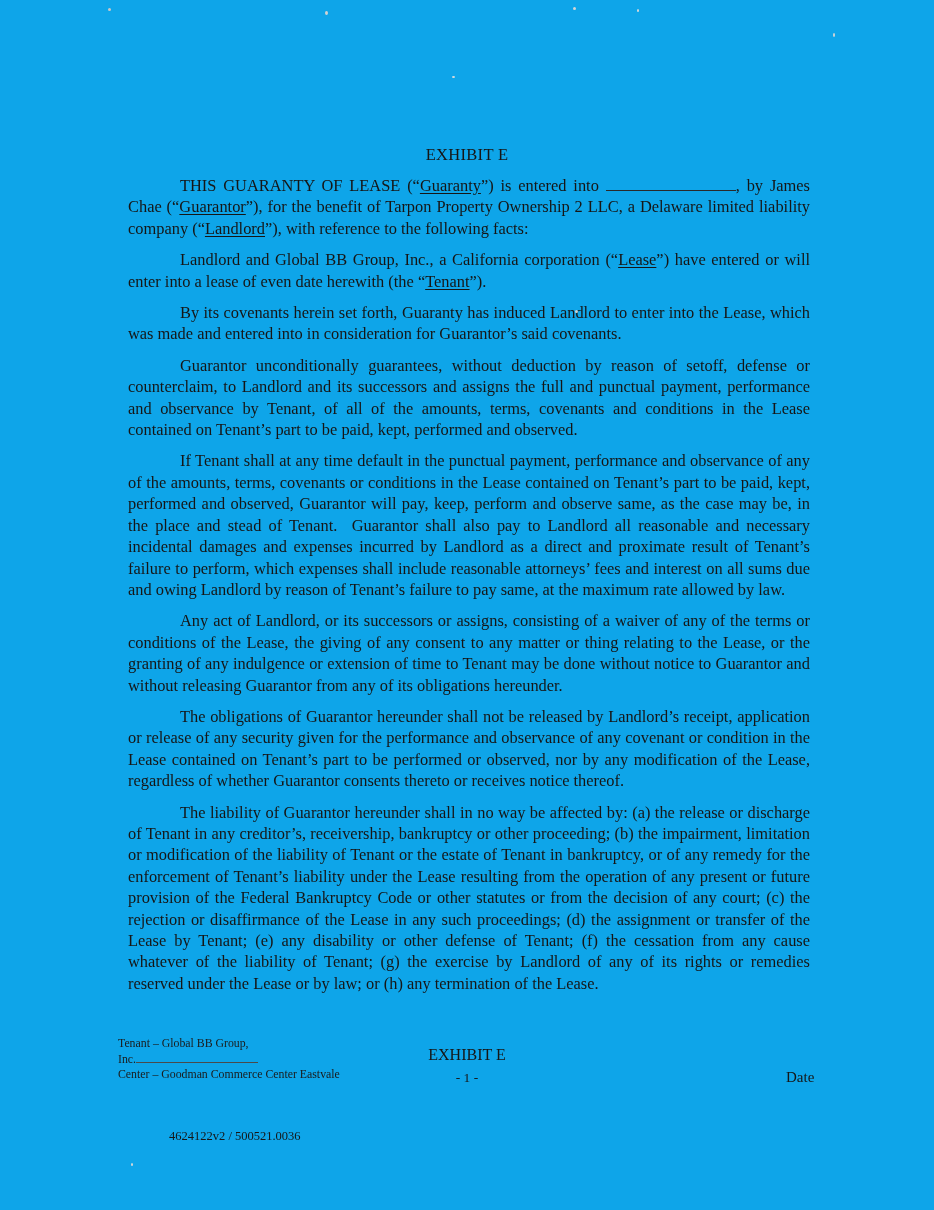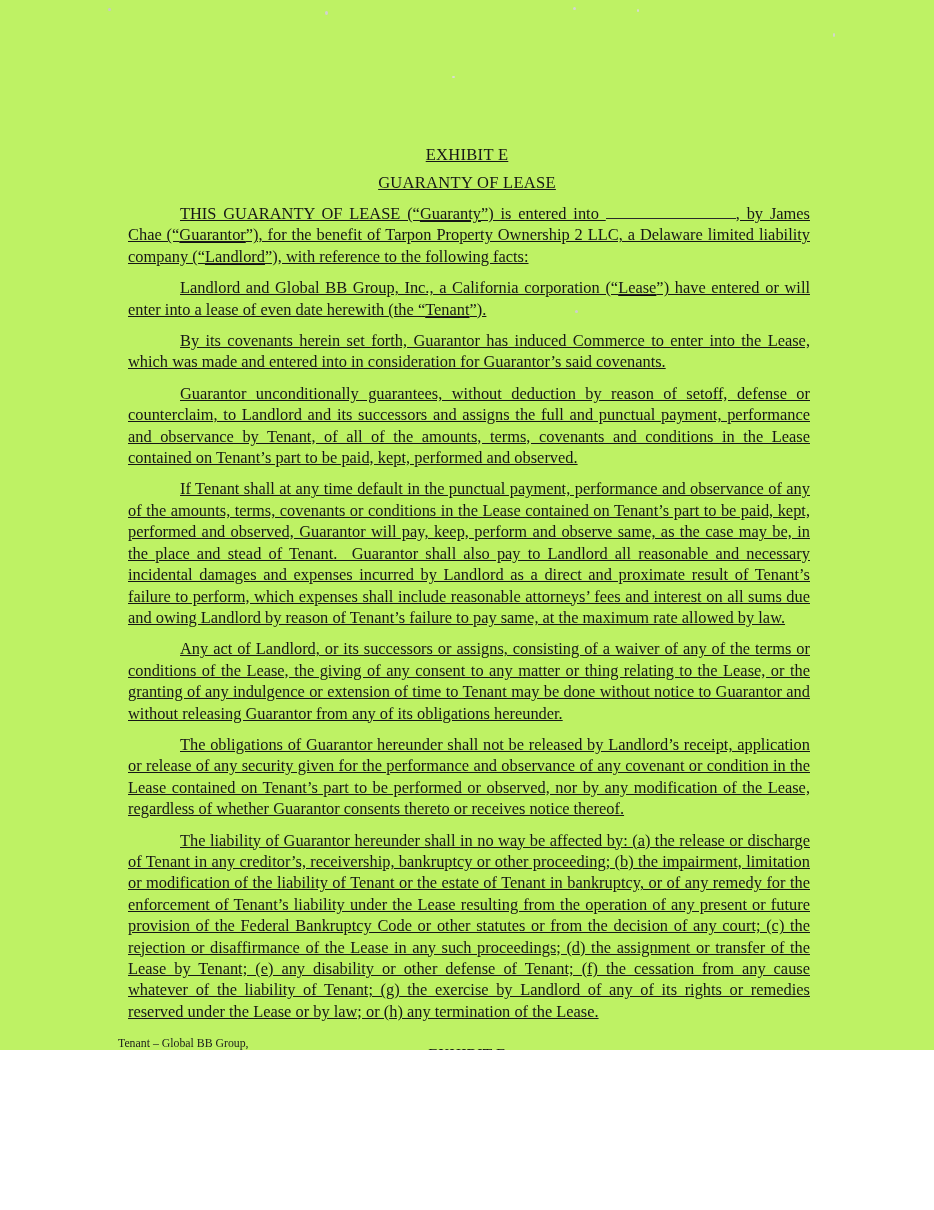--- a/index.html
+++ b/index.html
@@ -3,27 +3,26 @@
 <meta charset="utf-8">
 <style>
   html, body {
     margin: 0;
     padding: 0;
     background: #ffffff;
   }
   .page {
     position: relative;
     width: 934px;
-    height: 1050px;
-    background: #bef264;
+    height: 1210px;
+    background: #0ea5e9;
     font-family: "Liberation Serif", "DejaVu Serif", serif;
     color: #161616;
     overflow: hidden;
     box-sizing: border-box;
-    text-decoration: underline;
   }
   .doc-title {
     margin-top: 146px;
     text-align: center;
     font-size: 16.5px;
     line-height: 17px;
     letter-spacing: 0.3px;
   }
   .doc-subtitle {
     margin-top: 11px;
@@ -80,23 +79,23 @@
     color: #1b1b1b;
   }
   .footer-left .inc-blank {
     display: inline-block;
     width: 122px;
     height: 0.8em;
     border-bottom: 1px solid #4a4a4a;
   }
   .footer-right {
     position: absolute;
-    top: 1118px;
+    top: 1070px;
     left: 786px;
-    font-size: 10px;
+    font-size: 15px;
     line-height: 14px;
   }
   .doc-ref {
     position: absolute;
     top: 1129px;
     left: 127px;
     font-size: 12.5px;
     line-height: 14px;
     margin-left: 42px;
   }
@@ -124,26 +123,25 @@
   <div class="speck s2"></div>
   <div class="speck s3"></div>
   <div class="speck s4"></div>
   <div class="speck s5"></div>
   <div class="speck s6"></div>
   <div class="speck s7"></div>
   <div class="speck s8"></div>
 
   <div class="doc-title">EXHIBIT E</div>
 
-  <div class="doc-subtitle">GUARANTY OF LEASE</div>
 
   <div class="doc-body" id="doc-body">
       <p class="para"><span>THIS GUARANTY OF LEASE (“</span><span class="u">Guaranty</span><span>”) is entered into </span><span class="blank-line" style="width: 130px;"></span><span>, by James Chae (“</span><span class="u">Guarantor</span><span>”), for the benefit of Tarpon Property Ownership 2 LLC, a Delaware limited liability company (“</span><span class="u">Landlord</span><span>”), with reference to the following facts:</span></p>
       <p class="para"><span>Landlord and Global BB Group, Inc., a California corporation (“</span><span class="u">Lease</span><span>”) have entered or will enter into a lease of even date herewith (the “</span><span class="u">Tenant</span><span>”).</span></p>
-      <p class="para"><span>By its covenants herein set forth, Guarantor has induced Commerce to enter into the Lease, which was made and entered into in consideration for Guarantor’s said covenants.</span></p>
+      <p class="para"><span>By its covenants herein set forth, Guaranty has induced Landlord to enter into the Lease, which was made and entered into in consideration for Guarantor’s said covenants.</span></p>
       <p class="para"><span>Guarantor unconditionally guarantees, without deduction by reason of setoff, defense or counterclaim, to Landlord and its successors and assigns the full and punctual payment, performance and observance by Tenant, of all of the amounts, terms, covenants and conditions in the Lease contained on Tenant’s part to be paid, kept, performed and observed.</span></p>
       <p class="para"><span>If Tenant shall at any time default in the punctual payment, performance and observance of any of the amounts, terms, covenants or conditions in the Lease contained on Tenant’s part to be paid, kept, performed and observed, Guarantor will pay, keep, perform and observe same, as the case may be, in the place and stead of Tenant.&nbsp; Guarantor shall also pay to Landlord all reasonable and necessary incidental damages and expenses incurred by Landlord as a direct and proximate result of Tenant’s failure to perform, which expenses shall include reasonable attorneys’ fees and interest on all sums due and owing Landlord by reason of Tenant’s failure to pay same, at the maximum rate allowed by law.</span></p>
       <p class="para"><span>Any act of Landlord, or its successors or assigns, consisting of a waiver of any of the terms or conditions of the Lease, the giving of any consent to any matter or thing relating to the Lease, or the granting of any indulgence or extension of time to Tenant may be done without notice to Guarantor and without releasing Guarantor from any of its obligations hereunder.</span></p>
       <p class="para"><span>The obligations of Guarantor hereunder shall not be released by Landlord’s receipt, application or release of any security given for the performance and observance of any covenant or condition in the Lease contained on Tenant’s part to be performed or observed, nor by any modification of the Lease, regardless of whether Guarantor consents thereto or receives notice thereof.</span></p>
       <p class="para"><span>The liability of Guarantor hereunder shall in no way be affected by: (a) the release or discharge of Tenant in any creditor’s, receivership, bankruptcy or other proceeding; (b) the impairment, limitation or modification of the liability of Tenant or the estate of Tenant in bankruptcy, or of any remedy for the enforcement of Tenant’s liability under the Lease resulting from the operation of any present or future provision of the Federal Bankruptcy Code or other statutes or from the decision of any court; (c) the rejection or disaffirmance of the Lease in any such proceedings; (d) the assignment or transfer of the Lease by Tenant; (e) any disability or other defense of Tenant; (f) the cessation from any cause whatever of the liability of Tenant; (g) the exercise by Landlord of any of its rights or remedies reserved under the Lease or by law; or (h) any termination of the Lease.</span></p>
     </div>
 
   <div class="footer-exhibit">EXHIBIT E</div>
 
   <div class="footer-pagenum">- 1 -</div>

